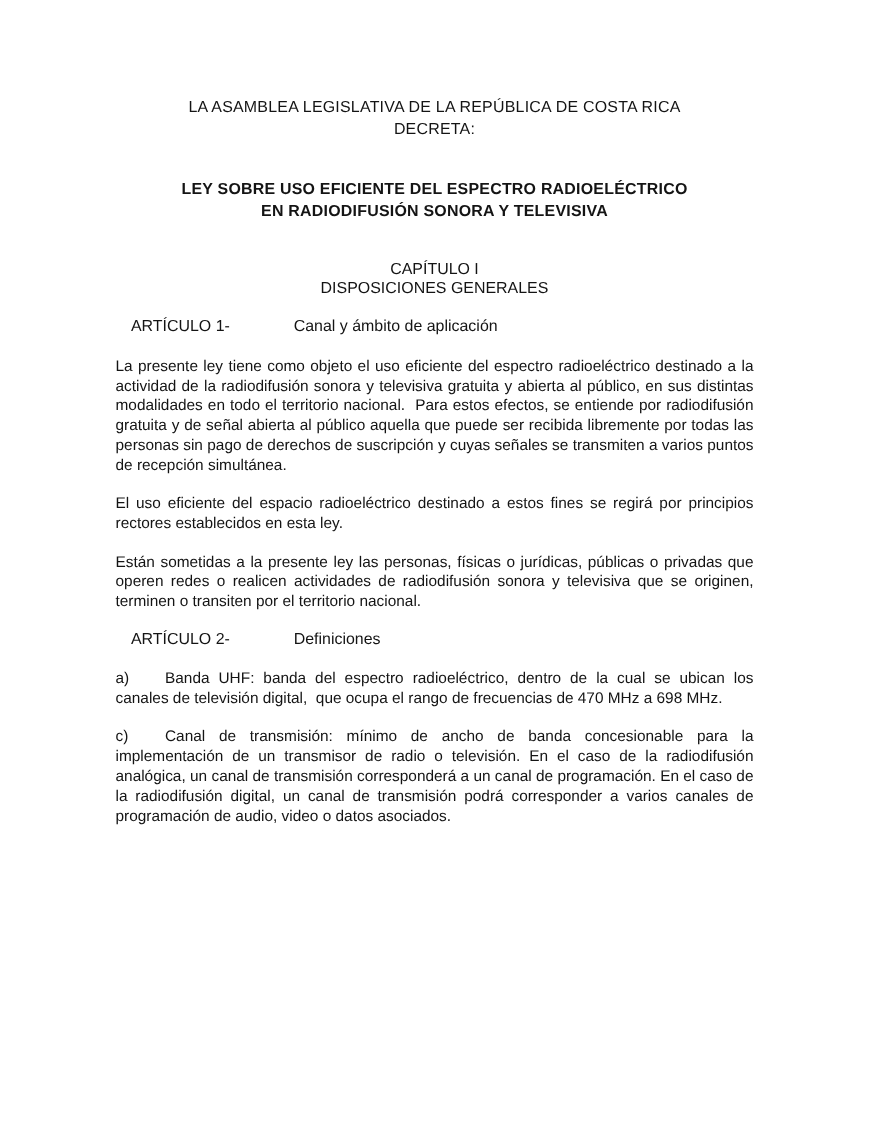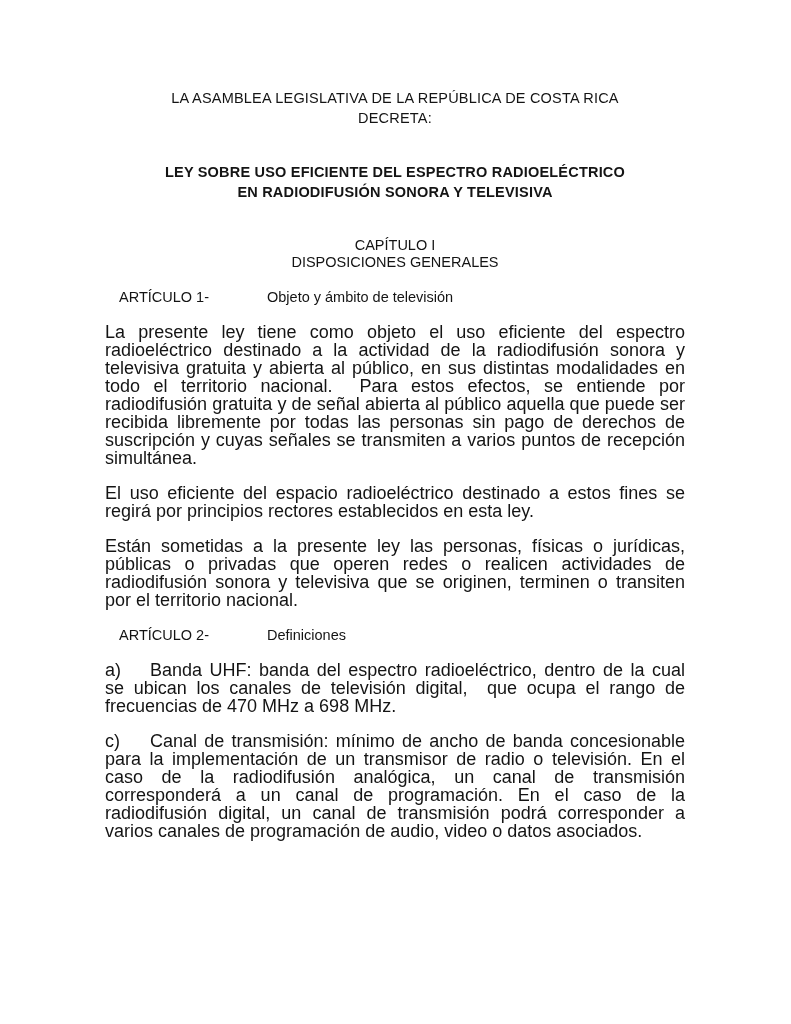--- a/index.html
+++ b/index.html
@@ -48,21 +48,21 @@
     font-size: 14.5px;
     line-height: 18px;
   }
   .art-label {
     display: inline-block;
     width: 148px;
     margin-left: 14px;
   }
   .body-para {
     margin: 17px 0 0 0;
-    font-size: 18px;
+    font-size: 14px;
     line-height: 18px;
     text-align: justify;
   }
   .def-letter {
     display: inline-block;
     width: 45px;
   }
 </style>
 </head>
 <body>
@@ -78,21 +78,21 @@
     <div class="law-title center">
       <div>LEY SOBRE USO EFICIENTE DEL ESPECTRO RADIOELÉCTRICO</div>
       <div>EN RADIODIFUSIÓN SONORA Y TELEVISIVA</div>
     </div>
 
     <div class="chapter center">
       <div>CAPÍTULO I</div>
       <div>DISPOSICIONES GENERALES</div>
     </div>
 
-    <p class="article-head"><span class="art-label">ARTÍCULO 1-</span><span>Objeto y ámbito de televisión</span></p>
+    <p class="article-head"><span class="art-label">ARTÍCULO 1-</span><span>Canal y ámbito de aplicación</span></p>
 
     <p class="body-para">La presente ley tiene como objeto el uso eficiente del espectro radioeléctrico destinado a la actividad de la radiodifusión sonora y televisiva gratuita y abierta al público, en sus distintas modalidades en todo el territorio nacional.&nbsp; Para estos efectos, se entiende por radiodifusión gratuita y de señal abierta al público aquella que puede ser recibida libremente por todas las personas sin pago de derechos de suscripción y cuyas señales se transmiten a varios puntos de recepción simultánea.</p>
 
     <p class="body-para">El uso eficiente del espacio radioeléctrico destinado a estos fines se regirá por principios rectores establecidos en esta ley.</p>
 
     <p class="body-para">Están sometidas a la presente ley las personas, físicas o jurídicas, públicas o privadas que operen redes o realicen actividades de radiodifusión sonora y televisiva que se originen, terminen o transiten por el territorio nacional.</p>
 
     <p class="article-head"><span class="art-label">ARTÍCULO 2-</span><span>Definiciones</span></p>
 
     <p class="body-para"><span class="def-letter">a)</span><span>Banda UHF: banda del espectro radioeléctrico, dentro de la cual se ubican los canales de televisión digital,&nbsp; que ocupa el rango de frecuencias de 470 MHz a 698 MHz.</span></p>

